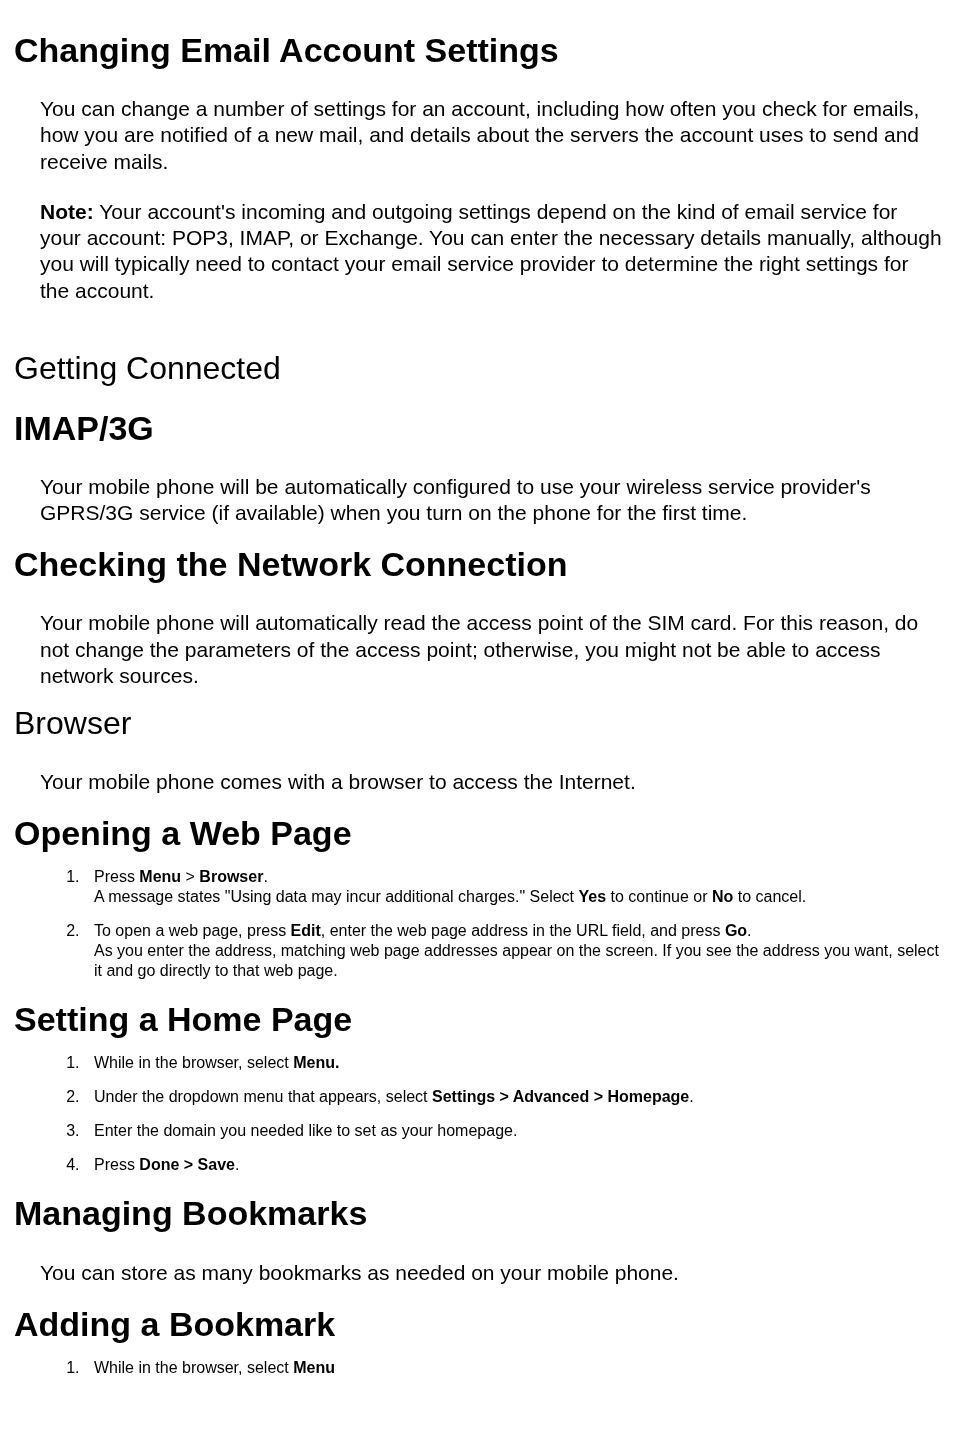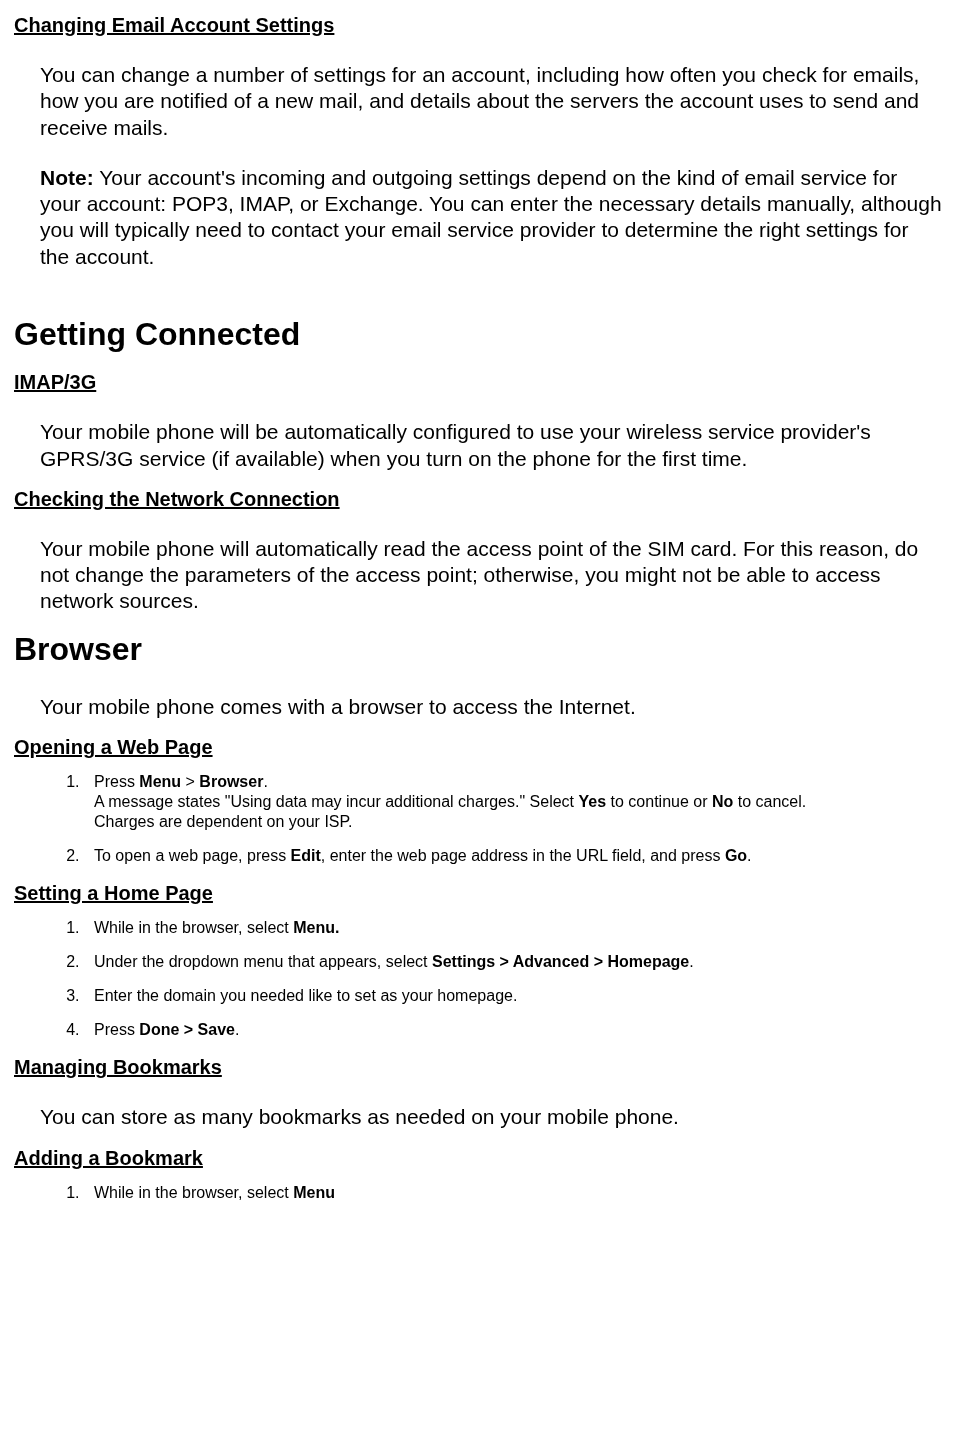--- a/index.html
+++ b/index.html
@@ -10,30 +10,29 @@
     body {
       font-family: Arial, Helvetica, sans-serif;
       background: #ffffff;
       color: #000000;
       padding: 12px 14px;
       width: 957px;
       line-height: 1.3;
     }
     h1 {
       font-size: 32px;
-      font-weight: bold;
+      font-weight: normal;
       margin-top: 10px;
       margin-bottom: 14px;
     }
     h2 {
-      font-size: 20px;
+      font-size: 34px;
       font-weight: bold;
-      margin-top: 0;
+      margin-top: 16px;
       margin-bottom: 12px;
-      text-decoration: underline;
     }
     p {
       font-size: 21px;
       margin-left: 26px;
       margin-bottom: 14px;
       line-height: 1.25;
       margin-top: 24px;
     }
     ol {
       margin-left: 70px;
@@ -66,22 +65,22 @@
 <p>Your mobile phone will be automatically configured to use your wireless service provider's GPRS/3G service (if available) when you turn on the phone for the first time.</p>
 
 <h2>Checking the Network Connection</h2>
 <p>Your mobile phone will automatically read the access point of the SIM card. For this reason, do not change the parameters of the access point; otherwise, you might not be able to access network sources.</p>
 
 <h1>Browser</h1>
 <p>Your mobile phone comes with a browser to access the Internet.</p>
 
 <h2>Opening a Web Page</h2>
 <ol>
-  <li><span>Press </span><span class="bold">Menu</span><span> &gt; </span><span class="bold">Browser</span><span>.</span><br><span>A message states "Using data may incur additional charges." Select </span><span class="bold">Yes</span><span> to continue or </span><span class="bold">No</span><span> to cancel.</span><br><span>Charges are dependent on your ISP.</span></li>
-  <li><span>To open a web page, press </span><span class="bold">Edit</span><span>, enter the web page address in the URL field, and press </span><span class="bold">Go</span><span>.</span><br></li>
+  <li><span>Press </span><span class="bold">Menu</span><span> &gt; </span><span class="bold">Browser</span><span>.</span><br><span>A message states "Using data may incur additional charges." Select </span><span class="bold">Yes</span><span> to continue or </span><span class="bold">No</span><span> to cancel.</span><br></li>
+  <li><span>To open a web page, press </span><span class="bold">Edit</span><span>, enter the web page address in the URL field, and press </span><span class="bold">Go</span><span>.</span><br><span>As you enter the address, matching web page addresses appear on the screen. If you see the address you want, select it and go directly to that web page.</span></li>
 </ol>
 
 <h2>Setting a Home Page</h2>
 <ol>
   <li><span>While in the browser, select </span><span class="bold">Menu.</span></li>
   <li><span>Under the dropdown menu that appears, select </span><span class="bold">Settings &gt; Advanced &gt; Homepage</span><span>.</span></li>
   <li>Enter the domain you needed like to set as your homepage.</li>
   <li><span>Press </span><span class="bold">Done &gt; Save</span><span>.</span></li>
 </ol>
 

